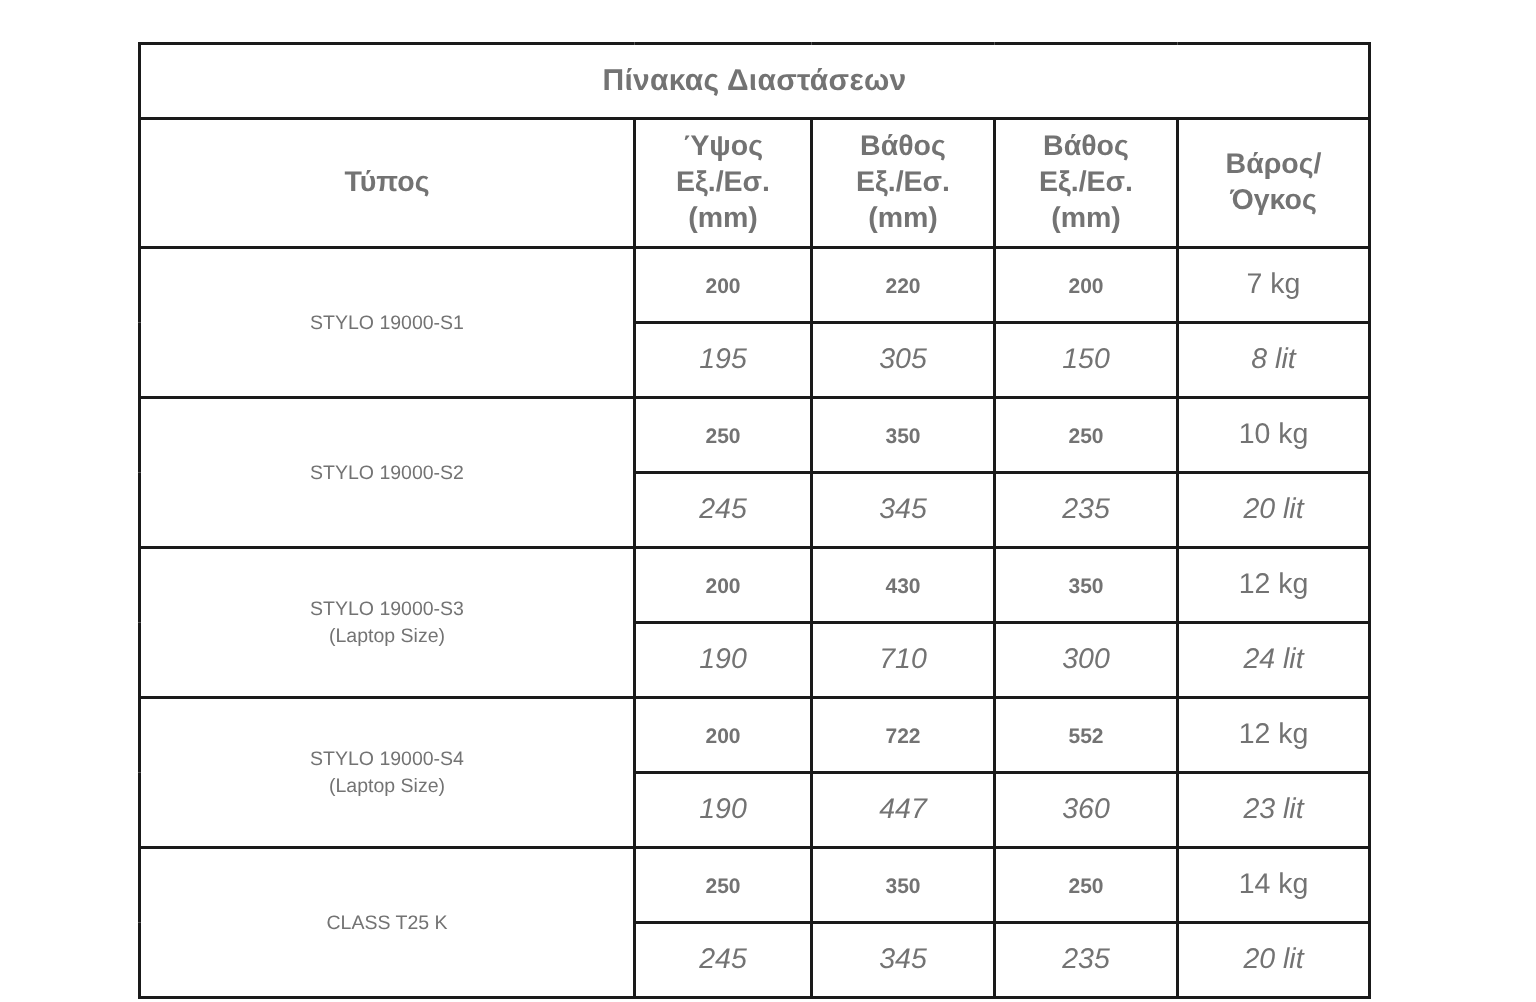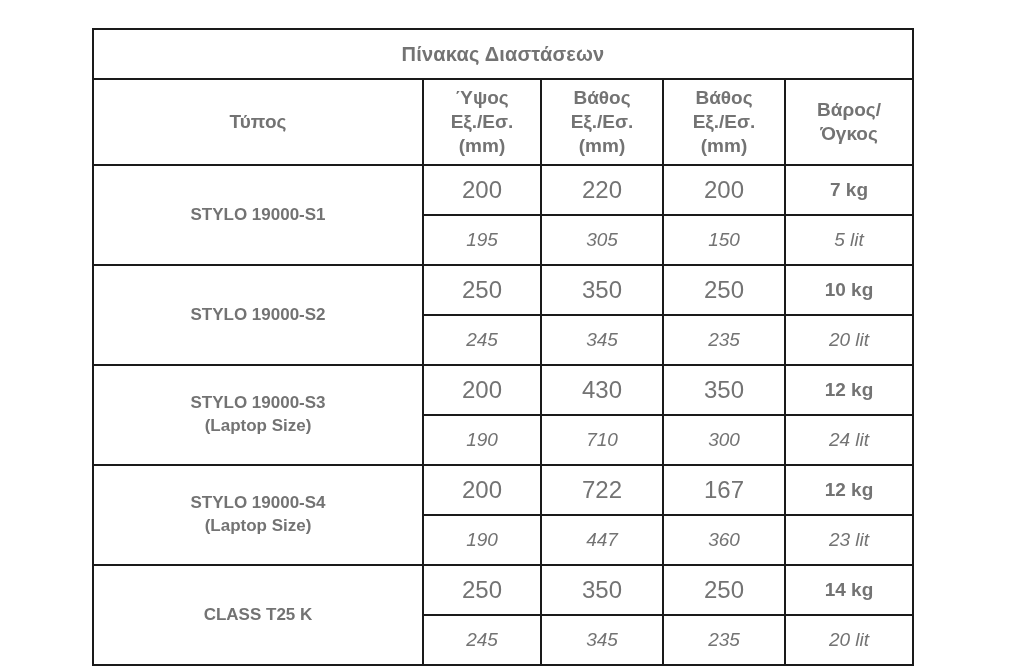--- a/index.html
+++ b/index.html
@@ -54,42 +54,42 @@
   }
   .head-cell {
     height: 84px;
     font-size: 19px;
     font-weight: bold;
     line-height: 1.28;
   }
   .head-cell .ln { display: block; }
   .type-cell {
     height: 96px;
-    font-size: 17px;
-    font-weight: bold;
+    font-size: 13px;
+    font-weight: normal;
     text-align: left;
     padding-left: 14px;
     line-height: 1.35;
   }
   .type-cell .ln { display: block; }
   .val-bold {
     height: 48px;
-    font-size: 24px;
-    font-weight: normal;
+    font-size: 14px;
+    font-weight: bold;
   }
   .val-plain {
     height: 48px;
     font-size: 19px;
     font-weight: normal;
     font-style: italic;
   }
   .val-unit-bold {
     height: 48px;
     font-size: 19px;
-    font-weight: bold;
+    font-weight: normal;
     margin-left: 24px;
   }
 </style>
 </head>
 <body>
 
 <div class="page">
   <div class="table-wrap">
     <table class="dims">
       <colgroup>
@@ -133,21 +133,21 @@
           </td>
           <td class="val-bold">200</td>
           <td class="val-bold">220</td>
           <td class="val-bold">200</td>
           <td class="val-unit-bold">7 kg</td>
         </tr>
         <tr>
           <td class="val-plain">195</td>
           <td class="val-plain">305</td>
           <td class="val-plain">150</td>
-          <td class="val-plain">5 lit</td>
+          <td class="val-plain">8 lit</td>
         </tr>
 
         <tr>
           <td class="type-cell" rowspan="2">
             <span class="ln">STYLO 19000-S2</span>
           </td>
           <td class="val-bold">250</td>
           <td class="val-bold">350</td>
           <td class="val-bold">250</td>
           <td class="val-unit-bold">10 kg</td>
@@ -176,21 +176,21 @@
           <td class="val-plain">24 lit</td>
         </tr>
 
         <tr>
           <td class="type-cell" rowspan="2">
             <span class="ln">STYLO 19000-S4</span>
             <span class="ln">(Laptop Size)</span>
           </td>
           <td class="val-bold">200</td>
           <td class="val-bold">722</td>
-          <td class="val-bold">167</td>
+          <td class="val-bold">552</td>
           <td class="val-unit-bold">12 kg</td>
         </tr>
         <tr>
           <td class="val-plain">190</td>
           <td class="val-plain">447</td>
           <td class="val-plain">360</td>
           <td class="val-plain">23 lit</td>
         </tr>
 
         <tr>

